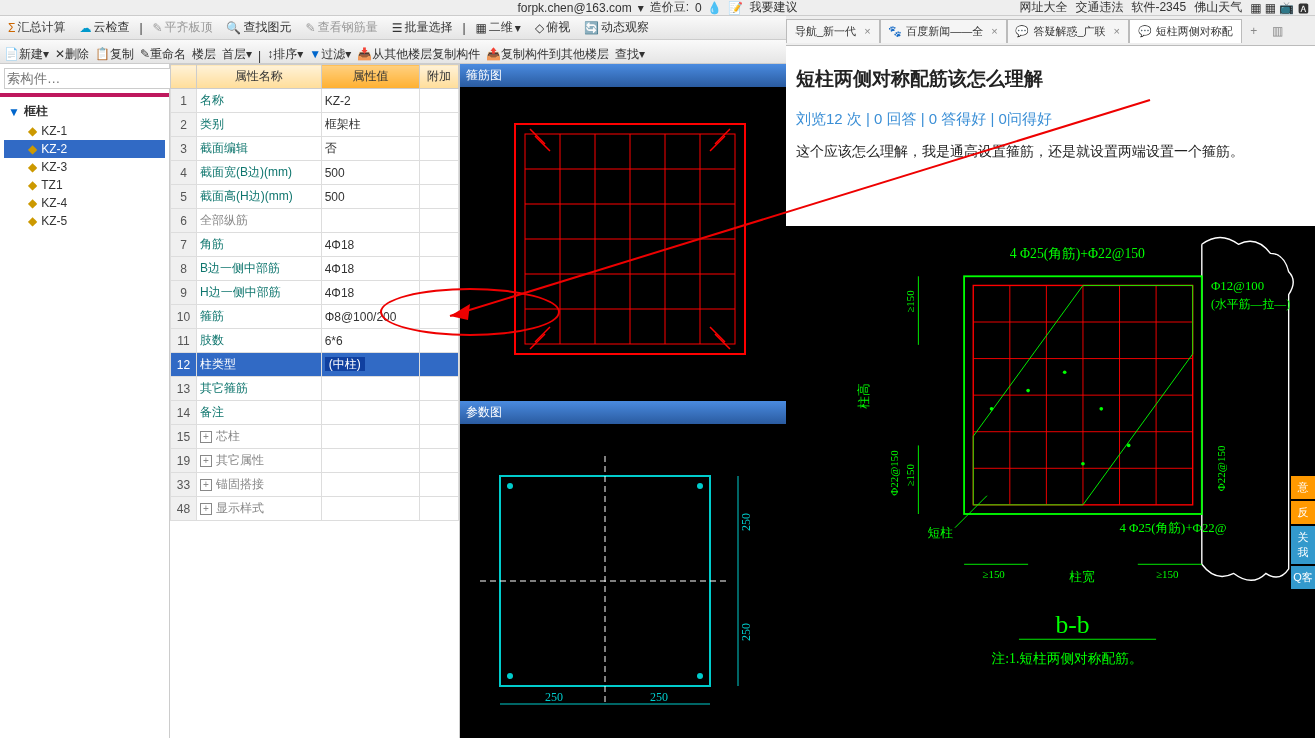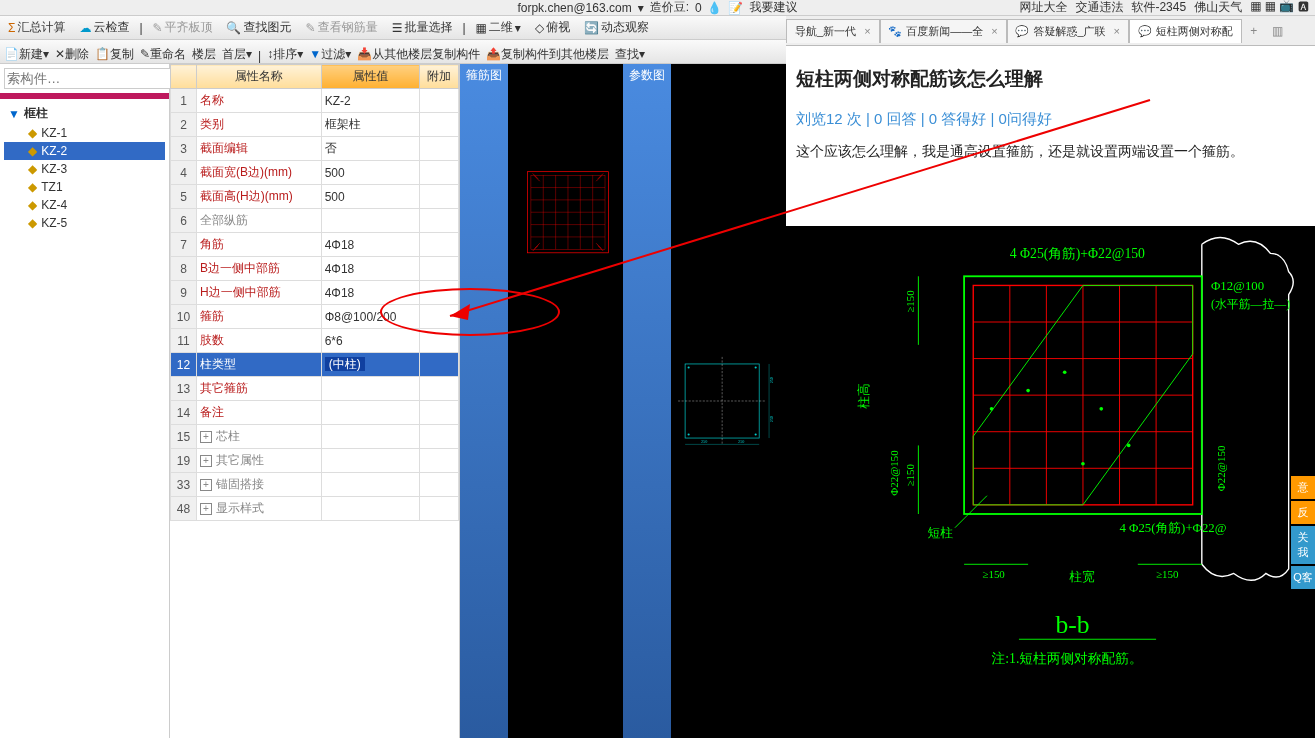--- a/index.html
+++ b/index.html
@@ -1,52 +1,52 @@
 <!DOCTYPE html>
 <html><head>
 <meta charset="utf-8">
 <style>
 html,body{margin:0;padding:0;font-family:"Microsoft YaHei","SimSun",sans-serif;font-size:12px;color:#333;background:#f0f0f0;width:1315px;height:738px;overflow:hidden}
 *{box-sizing:border-box}
 .top-strip{position:absolute;top:0;left:0;right:0;height:16px;background:#eee;display:flex;align-items:center;justify-content:center;border-bottom:1px solid #ccc}
 .top-strip .center{display:flex;gap:6px;align-items:center}
-.top-strip .right{position:absolute;right:6px;display:flex;gap:8px;}
+.top-strip .right{position:absolute;right:6px;display:flex;gap:8px;align-items:center}
 .browser-tabs{position:absolute;top:16px;right:0;width:529px;height:30px;background:#eee;display:flex;align-items:center;border-bottom:1px solid #bbb}
 .browser-tabs .tab{height:24px;padding:0 8px;display:flex;align-items:center;gap:4px;border:1px solid #bbb;border-bottom:none;max-width:130px;overflow:hidden;white-space:nowrap;font-size:11px;background:#f5f5f5}
 .browser-tabs .tab.active{background:#fff}
 .browser-tabs .tab .close{margin-left:4px;color:#888}
 .browser-tabs .add{width:24px;text-align:center;color:#888}
 .toolbar{position:absolute;top:16px;left:0;width:786px;height:24px;background:linear-gradient(#fafafa,#e5e5e5);display:flex;align-items:center;padding:0 4px;border-bottom:1px solid #ccc;gap:6px;font-size:12px}
 .toolbar .btn{display:flex;align-items:center;gap:2px;padding:0 4px;cursor:pointer}
 .toolbar2{position:absolute;top:40px;left:0;width:786px;height:24px;background:linear-gradient(#fafafa,#e5e5e5);display:flex;align-items:flex-end;padding:0 4px;border-bottom:1px solid #ccc;gap:6px}
 .left-panel{position:absolute;top:64px;left:0;width:170px;bottom:0;background:#fff;border-right:1px solid #ccc}
-.left-panel .search{display:flex;align-items:flex-end;padding:4px;border-bottom:6px solid #be185d}
+.left-panel .search{display:flex;align-items:flex-end;padding:4px;border-bottom:4px solid #be185d}
 .left-panel .search input{flex:1;border:1px solid #ccc;padding:2px}
 .left-panel .tree{padding:4px}
 .tree-node{display:flex;align-items:center;gap:4px;padding:2px 4px;cursor:pointer}
 .tree-root{font-weight:bold}
 .tree-child{padding-left:24px}
 .tree-node.sel{background:#316ac5;color:#fff}
 .prop-panel{position:absolute;top:64px;left:170px;width:290px;bottom:0;background:#fff;border-right:1px solid #ccc;display:flex;flex-direction:column}
 .prop-panel .tabhead{display:flex;background:#eee;border-bottom:1px solid #ccc}
 .prop-panel .tabhead .t{padding:3px 8px;border:1px solid #ccc;border-bottom:none;background:#fff}
 .prop-grid{flex:1;overflow:auto}
 .prop-grid table{width:100%;border-collapse:collapse;font-size:12px}
 .prop-grid th{background:linear-gradient(#fff2d8,#ffdd99);border:1px solid #ccc;padding:3px;font-weight:normal}
 .prop-grid th.valcol{background:linear-gradient(#ffd080,#ffb030)}
 .prop-grid td{border:1px solid #ddd;padding:3px;height:20px}
 .prop-grid td.rowhdr{background:#f0f0f0;width:26px;text-align:center;color:#555}
-.prop-grid td.name{color:#b91c1c}
+.prop-grid td.name{color:#0f766e}
 .prop-grid td.name.gray{color:#888}
 .prop-grid tr.sel td{background:#316ac5;color:#fff}
 .prop-grid tr.sel td.name{color:#fff}
 .prop-grid tr.sel td.val{background:#316ac5;color:#fff}
 .prop-grid tr.sel td.val .badge{background:#1040a0;color:#fff;padding:0 4px}
 .expander{display:inline-block;width:12px;height:12px;border:1px solid #888;text-align:center;line-height:10px;margin-right:4px;font-size:10px}
-.cad-area{position:absolute;top:64px;left:460px;width:326px;bottom:0;background:#000;display:flex;flex-direction:row}
+.cad-area{position:absolute;top:64px;left:460px;width:326px;bottom:0;background:#000;display:flex;flex-direction:column}
 .cad-title{background:linear-gradient(#4a8be0,#2a5ba0);color:#fff;padding:3px 6px;font-size:12px}
 .cad-canvas{flex:1;position:relative}
 .right-area{position:absolute;top:46px;right:0;width:529px;bottom:0;background:#fff;overflow:hidden}
 .right-area .question{padding:18px 10px 10px 10px}
 .right-area h2{font-size:19px;font-weight:bold;margin:2px 0 18px 0;color:#222}
 .right-area .meta{color:#3b8fd6;font-size:15px}
 .right-area .meta span{color:#3b8fd6}
 .right-area .body{font-size:14px;color:#222;margin-top:14px}
 .cad2{position:absolute;top:180px;left:0;right:0;bottom:0;background:#000}
 .cad2 svg{width:100%;height:100%}

